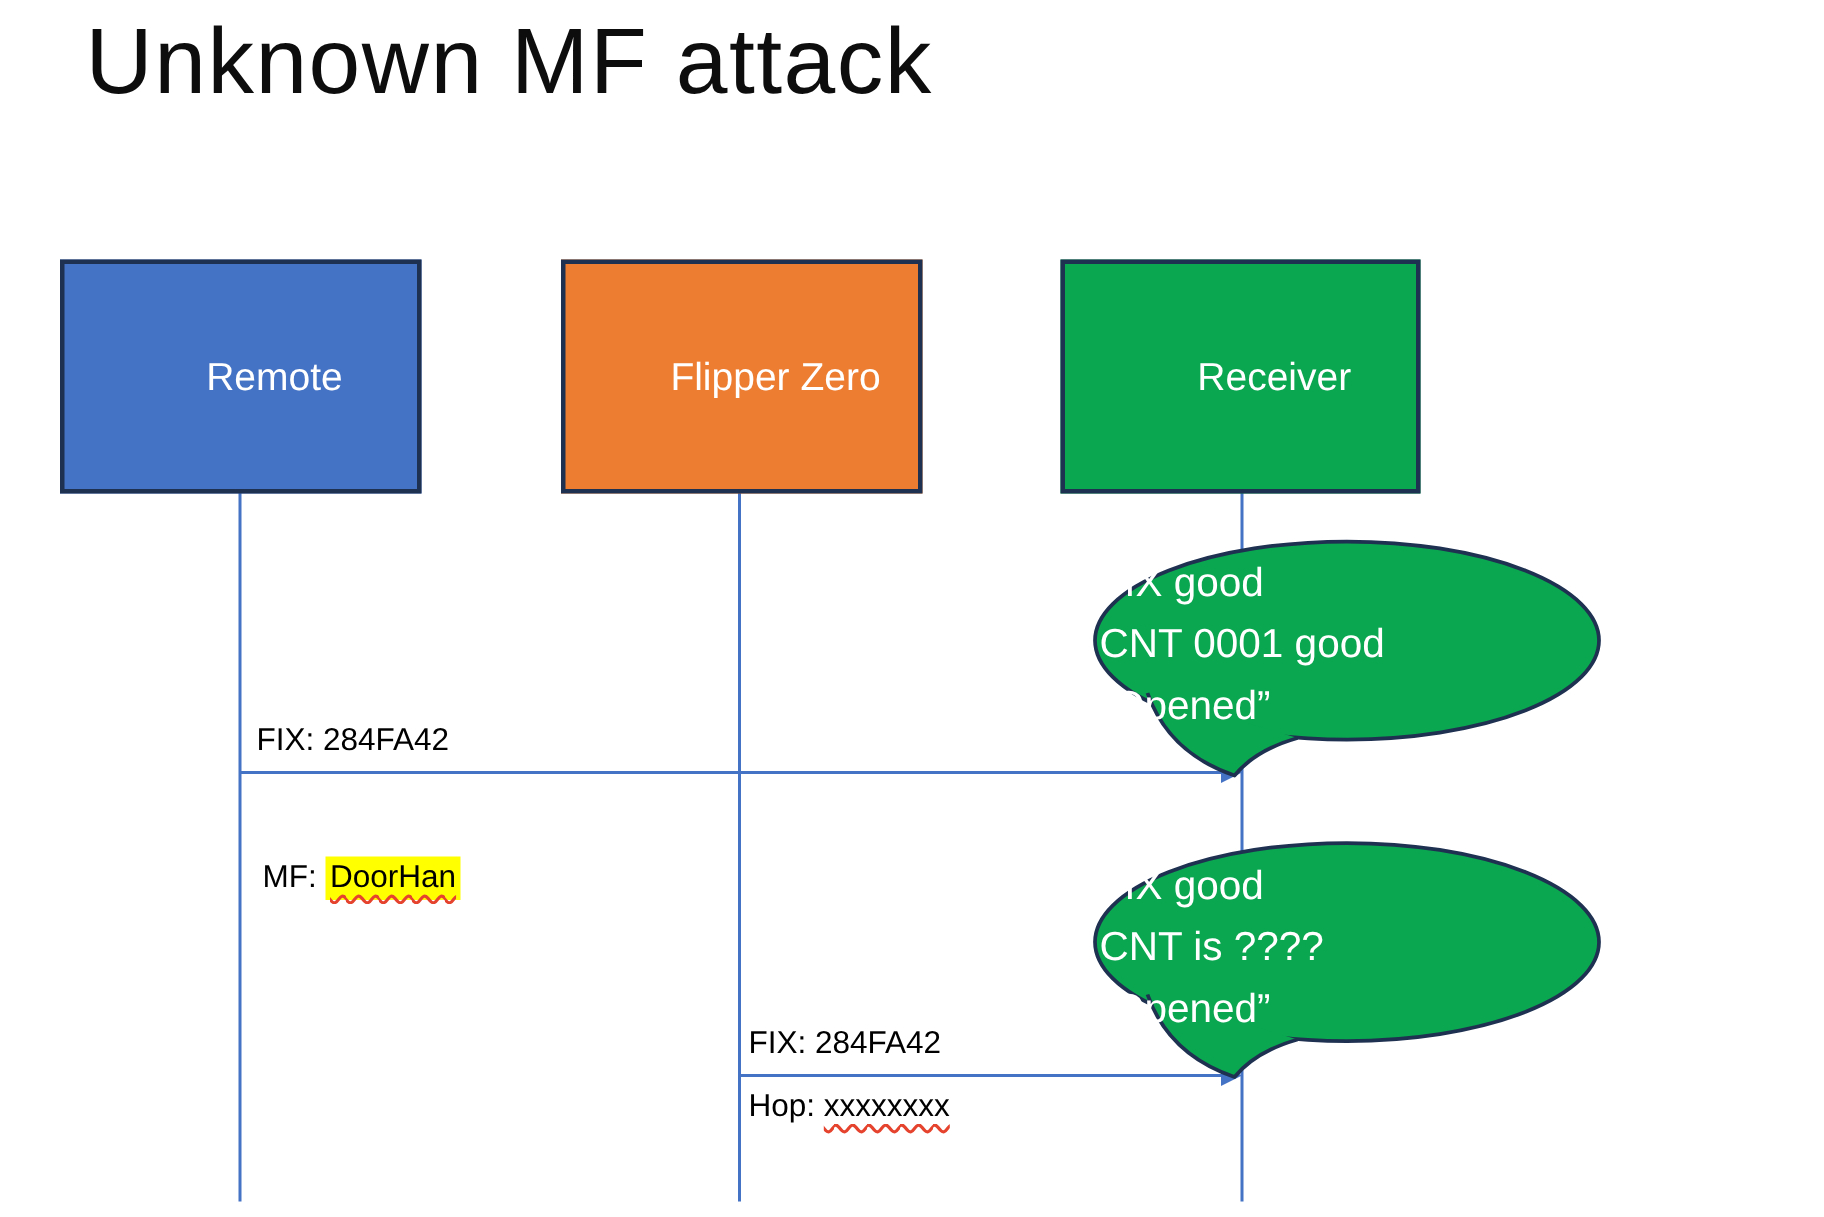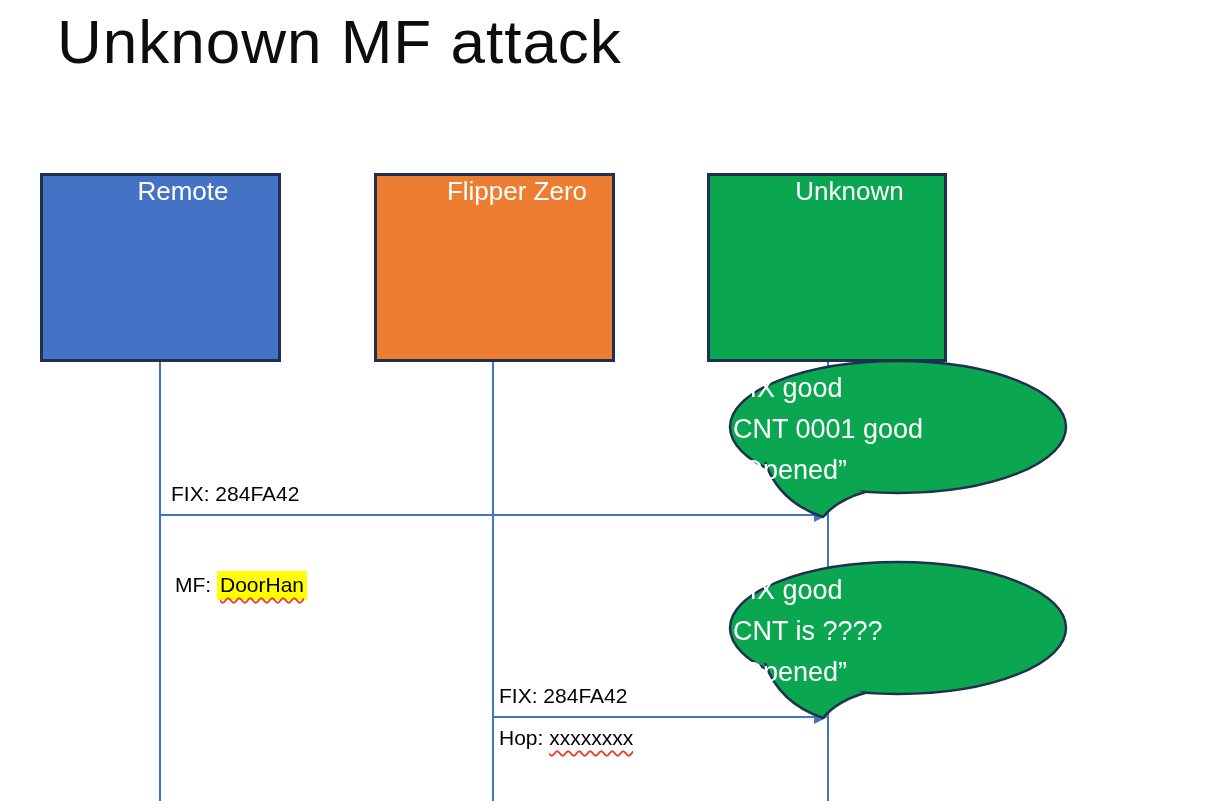--- a/index.html
+++ b/index.html
@@ -30,23 +30,24 @@
     top: 6px;
     font-size: 62px;
     font-weight: 300;
     letter-spacing: 1px;
     color: #0d0d0d;
     white-space: nowrap;
   }
   .actor-box {
     position: absolute;
     top: 173px;
-    height: 189px;
+    height: 156px;
     border: 3px solid var(--shape-border);
     display: flex;
+    align-items: center;
     justify-content: center;
     z-index: 2;
     padding-left: 45px;
   }
   .actor-box .actor-label {
     color: var(--text-white);
     font-size: 26px;
     white-space: nowrap;
   }
   .actor-remote   { left: 40px;  width: 241px; background: var(--remote-fill); }
@@ -151,21 +152,21 @@
 
   <div class="slide-title">Unknown MF attack</div>
 
   <div class="actor-box actor-remote">
     <span class="actor-label">Remote</span>
   </div>
   <div class="actor-box actor-flipper">
     <span class="actor-label">Flipper Zero</span>
   </div>
   <div class="actor-box actor-receiver">
-    <span class="actor-label">Unknown</span>
+    <span class="actor-label">Receiver</span>
   </div>
 
   <div class="lifeline lifeline-remote"></div>
   <div class="lifeline lifeline-flipper"></div>
   <div class="lifeline lifeline-receiver"></div>
 
   <div class="msg-arrow-line arrow-line-1"></div>
   <div class="arrowhead arrowhead-1"></div>
   <div class="msg-arrow-line arrow-line-2"></div>
   <div class="arrowhead arrowhead-2"></div>

